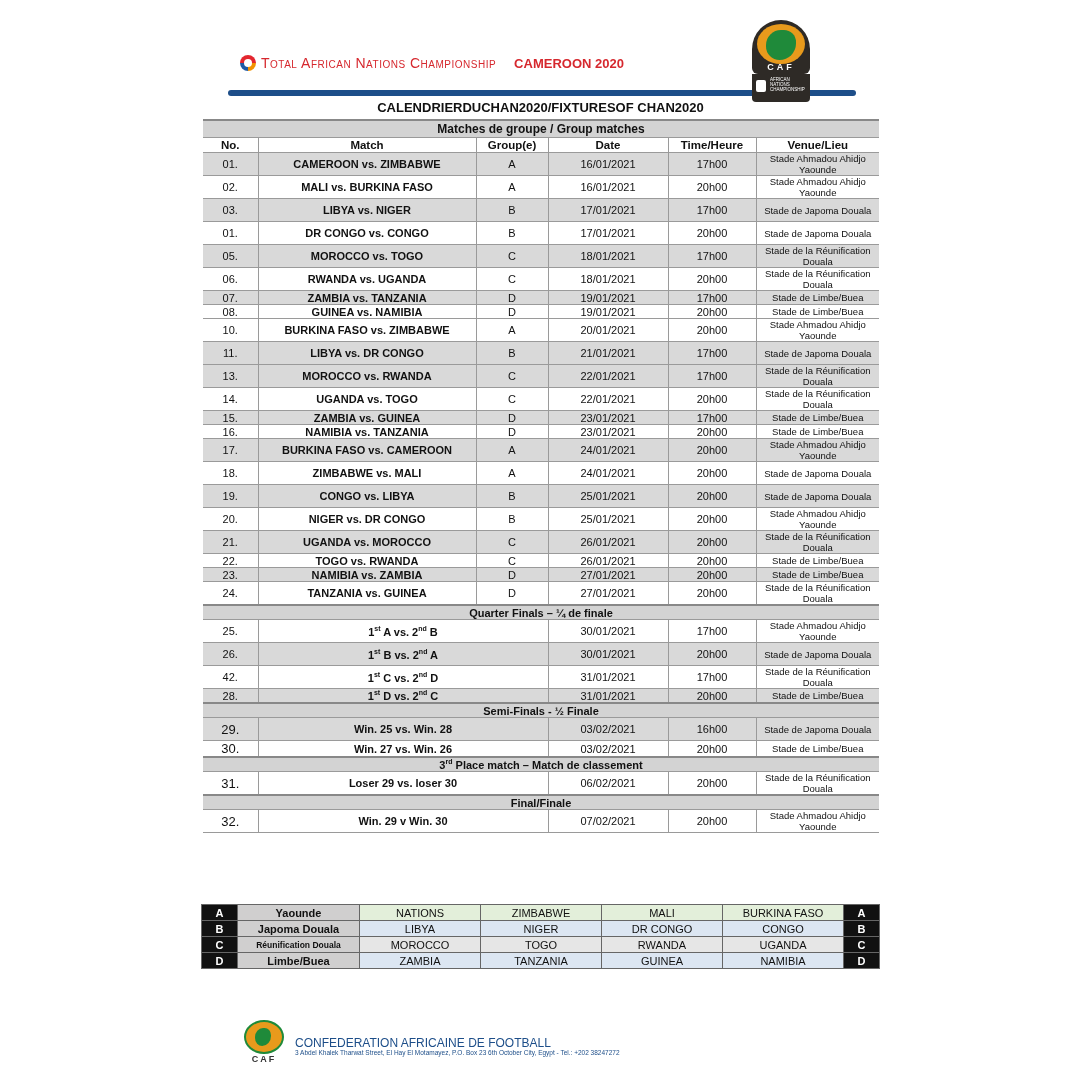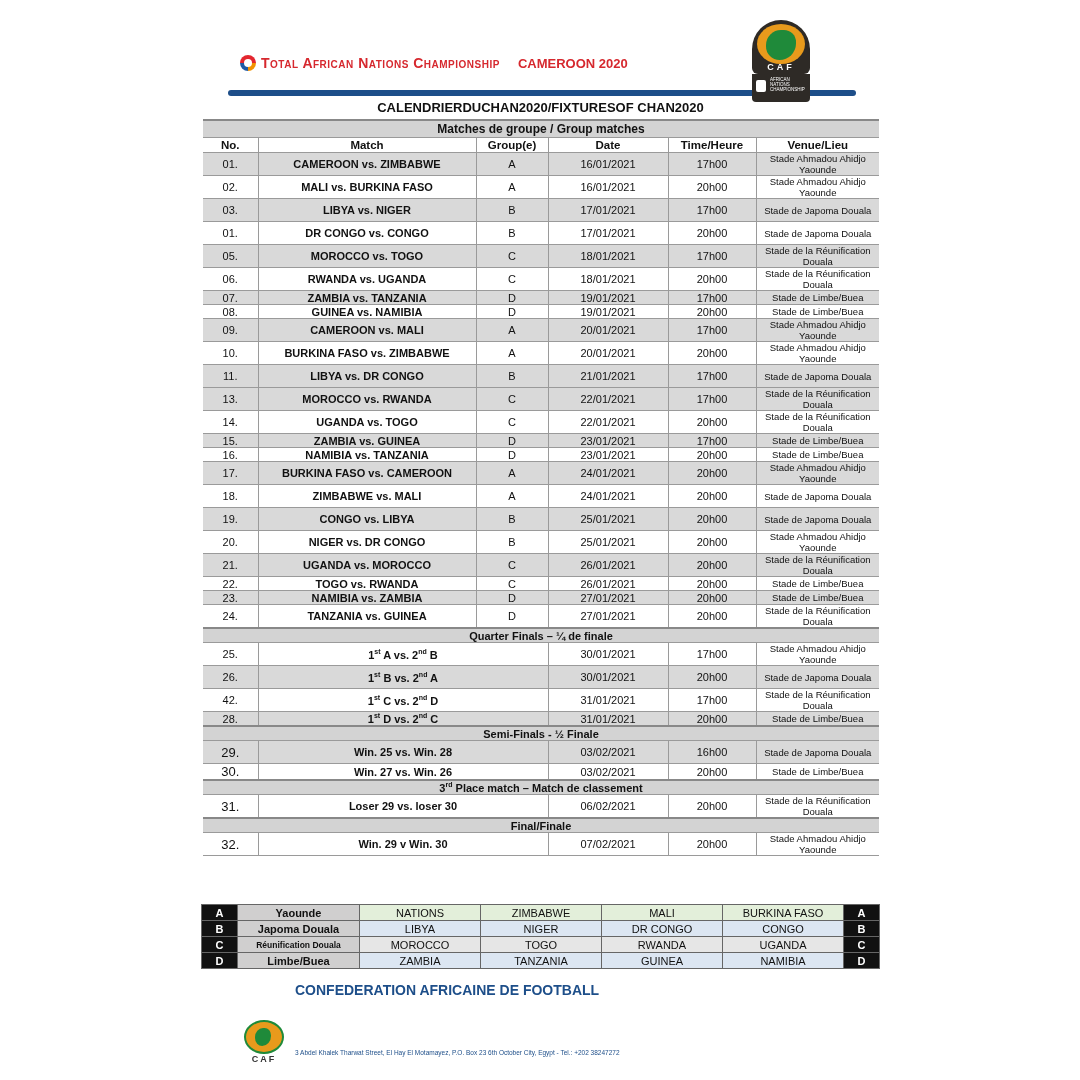--- a/index.html
+++ b/index.html
@@ -2,21 +2,21 @@
 <html><head>
 <meta charset="utf-8">
 <style>
   html, body { margin: 0; padding: 0; background: #ffffff; }
   body { width: 1080px; height: 1080px; position: relative; overflow: hidden;
          font-family: "Liberation Sans", sans-serif; color: #111; }
   .header { position: absolute; left: 240px; top: 52px; height: 22px; display: flex; align-items: center; }
   .total-logo { width: 16px; height: 16px; border-radius: 50%; margin-right: 5px;
     background: conic-gradient(#e3262f 0 25%, #f29200 25% 50%, #1f5aa6 50% 75%, #e3262f 75% 100%); position: relative; }
   .total-logo::after { content: ""; position: absolute; left: 4px; top: 4px; width: 8px; height: 8px; border-radius: 50%; background: #fff; }
-  .brand { color: #d6282e; font-weight: bold; font-size: 14px; letter-spacing: 0.5px; font-variant: small-caps; }
+  .brand { color: #d6282e; font-weight: normal; font-size: 14px; letter-spacing: 0.5px; font-variant: small-caps; }
   .brand-year { color: #d6282e; font-weight: bold; font-size: 13px; margin-left: 18px; }
   .blue-bar { position: absolute; left: 228px; top: 90px; width: 628px; height: 6px; background: #1d4e89; border-radius: 3px; }
   .caf-badge { position: absolute; left: 752px; top: 20px; width: 58px; height: 82px; }
   .caf-top { width: 58px; height: 54px; border-radius: 29px 29px 6px 6px; background: #2e2a26; position: relative; overflow: hidden; }
   .caf-ring { position: absolute; left: 5px; top: 4px; width: 48px; height: 40px; border-radius: 50%; background: #e89a1c; }
   .caf-africa { position: absolute; left: 14px; top: 10px; width: 30px; height: 30px; border-radius: 50% 40% 55% 45%; background: #1f8a3a; }
   .caf-text { position: absolute; left: 0; top: 42px; width: 58px; text-align: center; color: #fff; font-size: 9px; font-weight: bold; letter-spacing: 3px; }
   .caf-bottom { width: 58px; height: 28px; background: #2e2a26; color: #fff; font-size: 4.5px; line-height: 5px; padding: 3px 0 0 18px; box-sizing: border-box; position: relative; border-radius: 0 0 4px 4px; }
   .caf-bottom::before { content: ""; position: absolute; left: 4px; top: 6px; width: 10px; height: 12px; background: #fff; border-radius: 2px; }
 
@@ -42,21 +42,21 @@
   .lg-city { background: #d0cfcf; font-weight: bold; }
   .lg-city-sm { font-size: 8.5px; }
   .lg-green { background: #e3efda; }
   .lg-blue { background: #dce6f2; }
   .lg-gray { background: #e6e6e6; }
 
   .footer-logo { position: absolute; left: 244px; top: 1020px; width: 40px; height: 42px; }
   .fl-ring { width: 36px; height: 30px; border-radius: 50%; background: #e89a1c; border: 2px solid #1f8a3a; margin: 0 auto; position: relative; }
   .fl-ring::after { content: ""; position: absolute; left: 9px; top: 6px; width: 16px; height: 18px; border-radius: 50% 40% 55% 45%; background: #1f8a3a; }
   .fl-text { text-align: center; font-size: 9px; font-weight: bold; color: #333; letter-spacing: 2px; }
-  .footer-org { position: absolute; left: 295px; top: 982px; font-size: 14px; font-weight: bold; color: #1d4e89; }
+  .footer-org { position: absolute; left: 295px; top: 1036px; font-size: 12px; font-weight: normal; color: #1d4e89; }
   .footer-addr { position: absolute; left: 295px; top: 1049px; font-size: 6.5px; color: #1d4e89; }
 </style>
 </head>
 <body>
 
 <div class="header">
   <span class="total-logo"></span>
   <span class="brand">Total African Nations Championship</span>
   <span class="brand-year">CAMEROON 2020</span>
 </div>
@@ -150,28 +150,20 @@
         <td class="venue">Stade de Limbe/Buea</td>
       </tr>
       <tr class="plain row-1">
         <td>08.</td>
         <td class="match">GUINEA vs. NAMIBIA</td>
         <td>D</td>
         <td>19/01/2021</td>
         <td>20h00</td>
         <td class="venue">Stade de Limbe/Buea</td>
       </tr>
-      <tr class="shaded row-2">
-        <td>09.</td>
-        <td class="match">CAMEROON vs. MALI</td>
-        <td>A</td>
-        <td>20/01/2021</td>
-        <td>17h00</td>
-        <td class="venue">Stade Ahmadou Ahidjo Yaounde</td>
-      </tr>
       <tr class="plain row-2">
         <td>10.</td>
         <td class="match">BURKINA FASO vs. ZIMBABWE</td>
         <td>A</td>
         <td>20/01/2021</td>
         <td>20h00</td>
         <td class="venue">Stade Ahmadou Ahidjo Yaounde</td>
       </tr>
       <tr class="shaded row-2">
         <td>11.</td>

